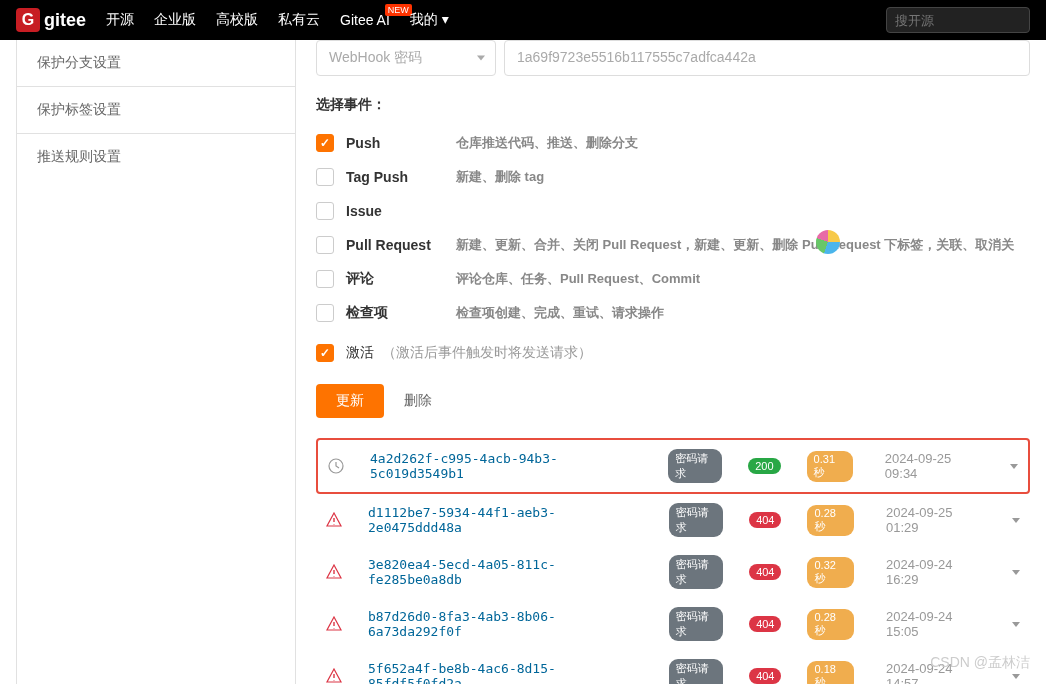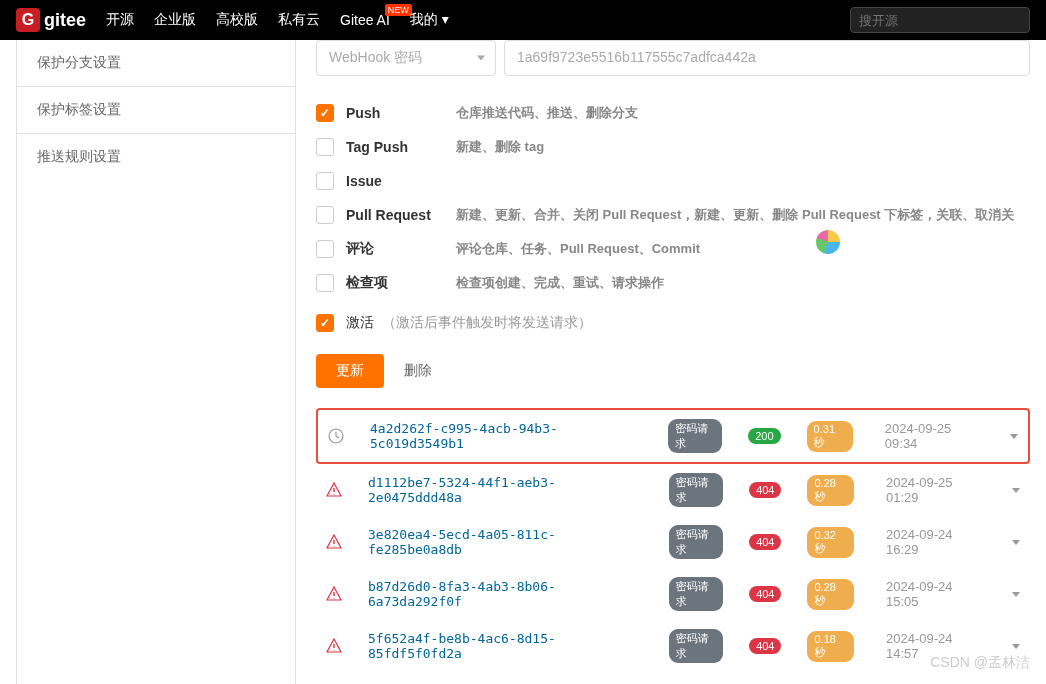--- a/index.html
+++ b/index.html
@@ -4,21 +4,21 @@
 <style>
 * { margin: 0; padding: 0; box-sizing: border-box; }
 body { font-family: -apple-system, "Microsoft YaHei", sans-serif; font-size: 14px; color: #333; background: #fff; }
 .header { background: #000; height: 40px; display: flex; align-items: center; padding: 0 16px; gap: 20px; }
 .logo { display: flex; align-items: center; gap: 4px; }
 .logo-icon { width: 24px; height: 24px; background: #c71d23; border-radius: 4px; display: flex; align-items: center; justify-content: center; color: #fff; font-weight: bold; font-size: 16px; }
 .logo-text { color: #fff; font-weight: bold; font-size: 18px; }
 .nav-item { color: #fff; font-size: 14px; cursor: pointer; position: relative; }
 .nav-new { position: relative; }
 .new-badge { position: absolute; top: -8px; right: -22px; background: #f30; color: #fff; font-size: 9px; padding: 1px 3px; border-radius: 2px; }
-.search-box { margin-left: auto; background: #222; border: 1px solid #444; border-radius: 4px; padding: 4px 8px; width: 180px; }
+.search-box { margin-left: auto; background: #222; border: 1px solid #444; border-radius: 4px; padding: 4px 8px; width: 144px; }
 .search-box input { background: transparent; border: none; color: #999; font-size: 13px; width: 100%; outline: none; }
 .container { display: flex; padding: 0 16px; }
 .sidebar { width: 280px; border: 1px solid #e1e1e1; border-top: none; }
 .sidebar-item { padding: 14px 20px; border-bottom: 1px solid #e1e1e1; color: #666; cursor: pointer; }
 .sidebar-item:last-child { border-bottom: none; }
 .main { flex: 1; padding: 0 0 20px 20px; }
 .input-row { display: flex; gap: 8px; margin-bottom: 20px; }
 .select-box { border: 1px solid #ddd; border-radius: 4px; padding: 8px 28px 8px 12px; color: #aaa; position: relative; min-width: 180px; }
 .select-box::after { content: ''; position: absolute; right: 10px; top: 50%; width: 0; height: 0; border-left: 4px solid transparent; border-right: 4px solid transparent; border-top: 5px solid #aaa; transform: translateY(-50%); }
 .input-field { border: 1px solid #ddd; border-radius: 4px; padding: 8px 12px; color: #aaa; flex: 1; }
@@ -77,20 +77,21 @@
     <div class="sidebar-item">保护标签设置</div>
     <div class="sidebar-item">推送规则设置</div>
   </div>
 
   <div class="main" style="position:relative;">
     <div class="input-row">
       <div class="select-box">WebHook 密码</div>
       <div class="input-field">1a69f9723e5516b117555c7adfca442a</div>
     </div>
 
+    <div class="section-label">选择事件：</div>
     <div id="events-container">
         <div class="event-row">
     <div class="checkbox checked"></div>
     <span class="event-name">Push</span>
     <span class="event-desc">仓库推送代码、推送、删除分支</span>
         </div>
         <div class="event-row">
     <div class="checkbox "></div>
     <span class="event-name">Tag Push</span>
     <span class="event-desc">新建、删除 tag</span>
@@ -138,21 +139,21 @@
     <span class="badge badge-green">200</span>
     <span class="badge badge-yellow">0.31 秒</span>
     <span class="hist-time">2024-09-25 09:34</span>
     <span class="caret"></span>
         </div>
         <div class="history-item">
     <svg class="hist-icon" viewBox="0 0 16 16">
             <path d="M8 1L15 14H1z" fill="none" stroke="#dc3545" stroke-width="1.2"></path>
             <path d="M8 6v4M8 12v0.5" stroke="#dc3545" stroke-width="1.4"></path>
           </svg>
-    <span class="hist-id">d1112be7-5324-44f1-aeb3-2e0475ddd48a</span>
+    <span class="hist-id">d1112be7-5934-44f1-aeb3-2e0475ddd48a</span>
     <span class="badge badge-gray">密码请求</span>
     <span class="badge badge-red">404</span>
     <span class="badge badge-yellow">0.28 秒</span>
     <span class="hist-time">2024-09-25 01:29</span>
     <span class="caret"></span>
         </div>
         <div class="history-item">
     <svg class="hist-icon" viewBox="0 0 16 16">
             <path d="M8 1L15 14H1z" fill="none" stroke="#dc3545" stroke-width="1.2"></path>
             <path d="M8 6v4M8 12v0.5" stroke="#dc3545" stroke-width="1.4"></path>

